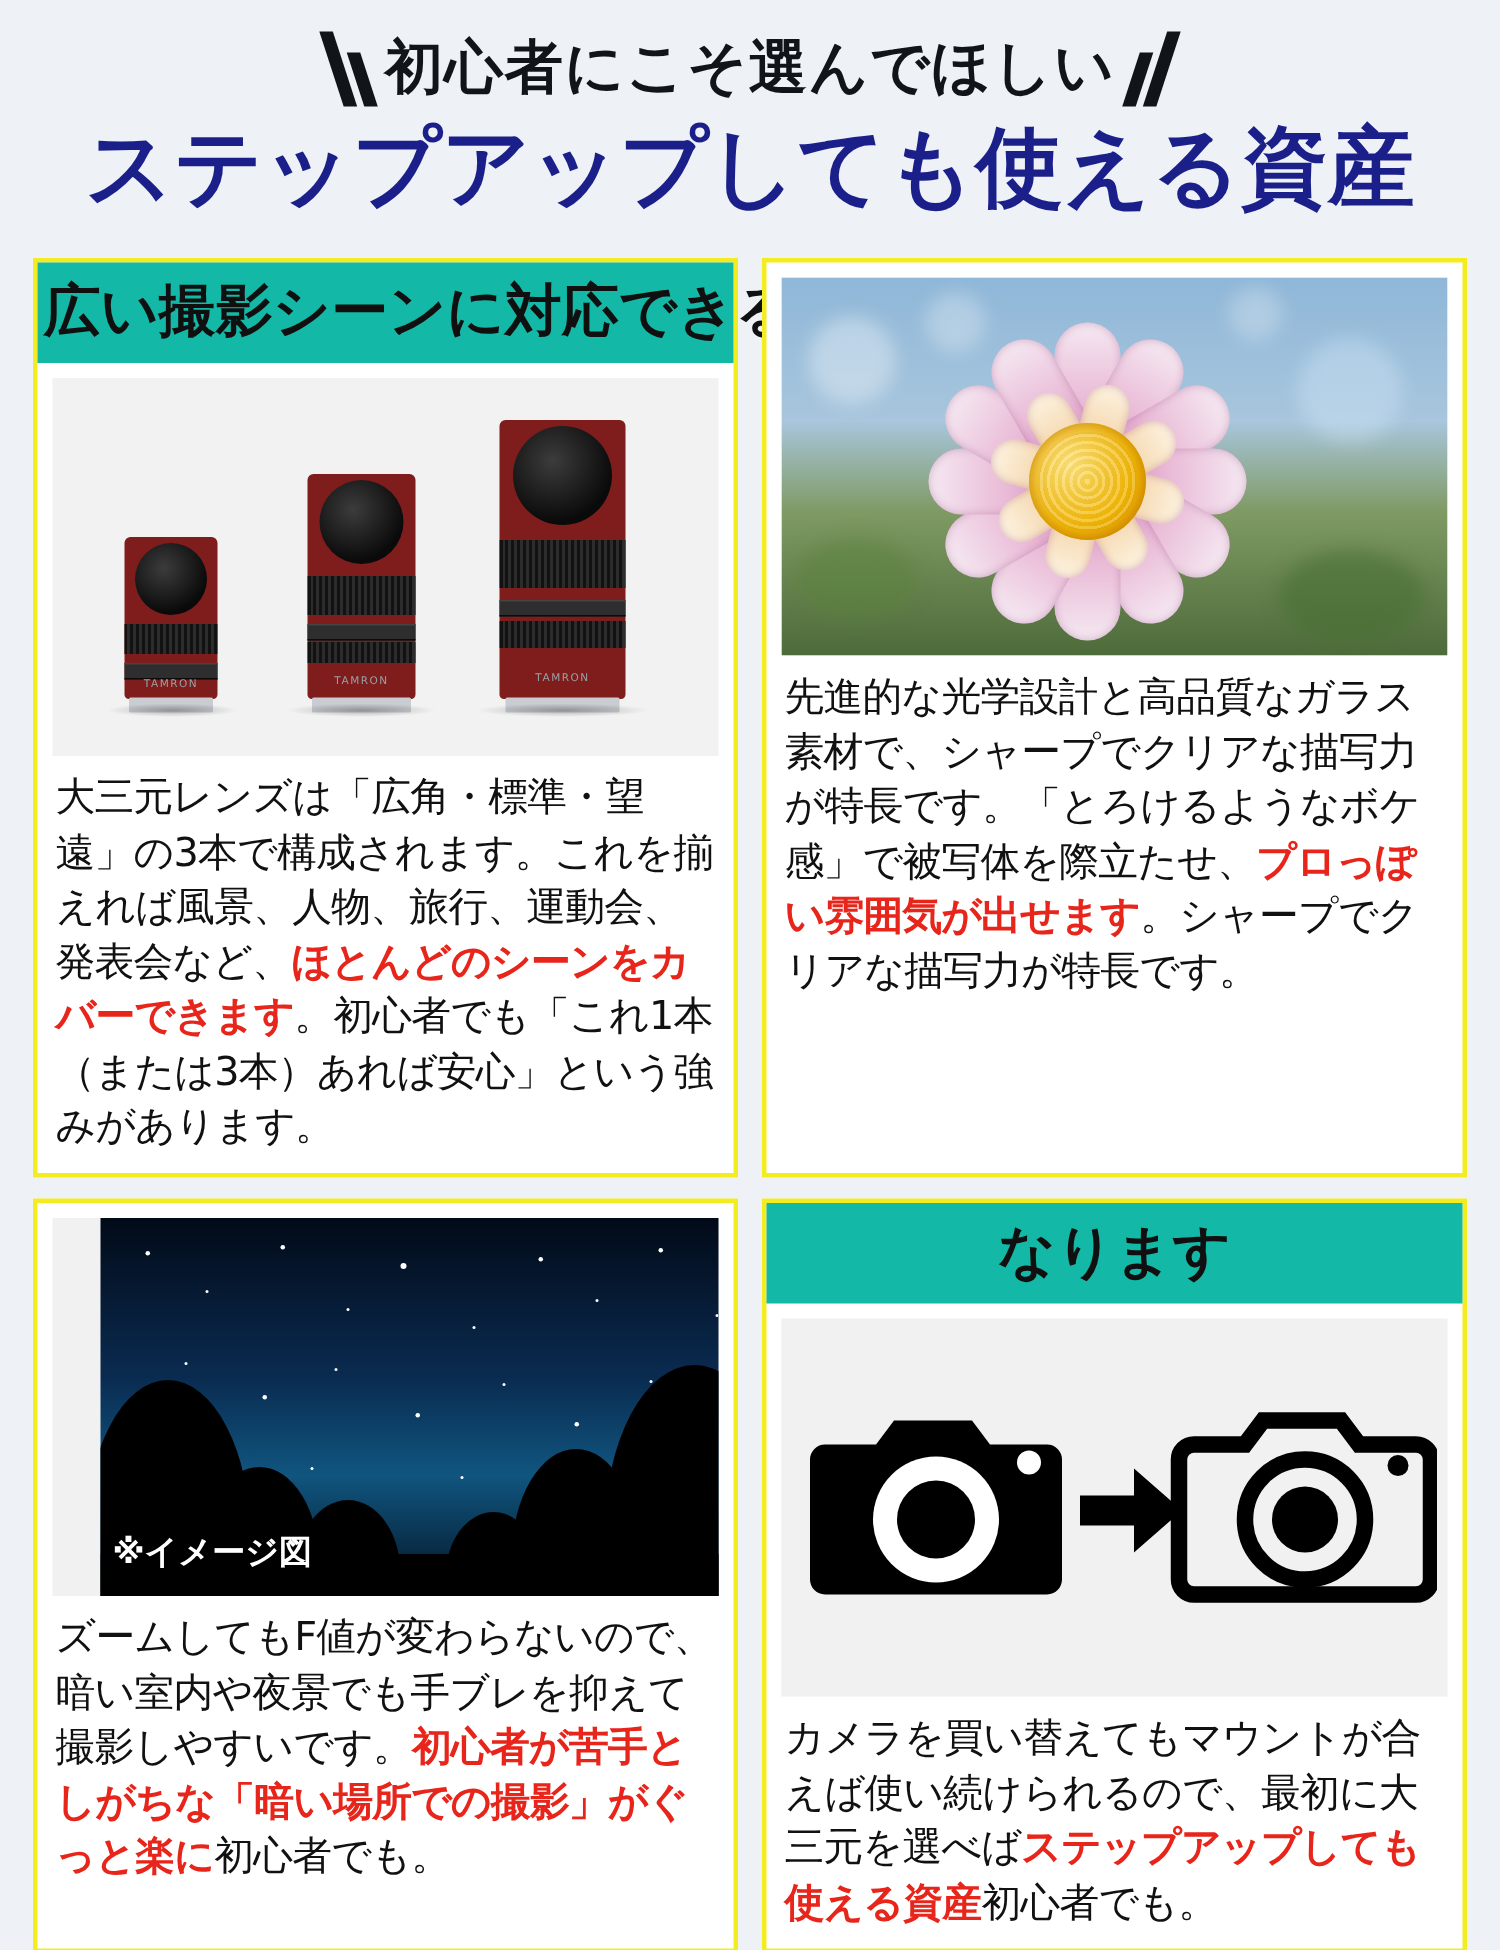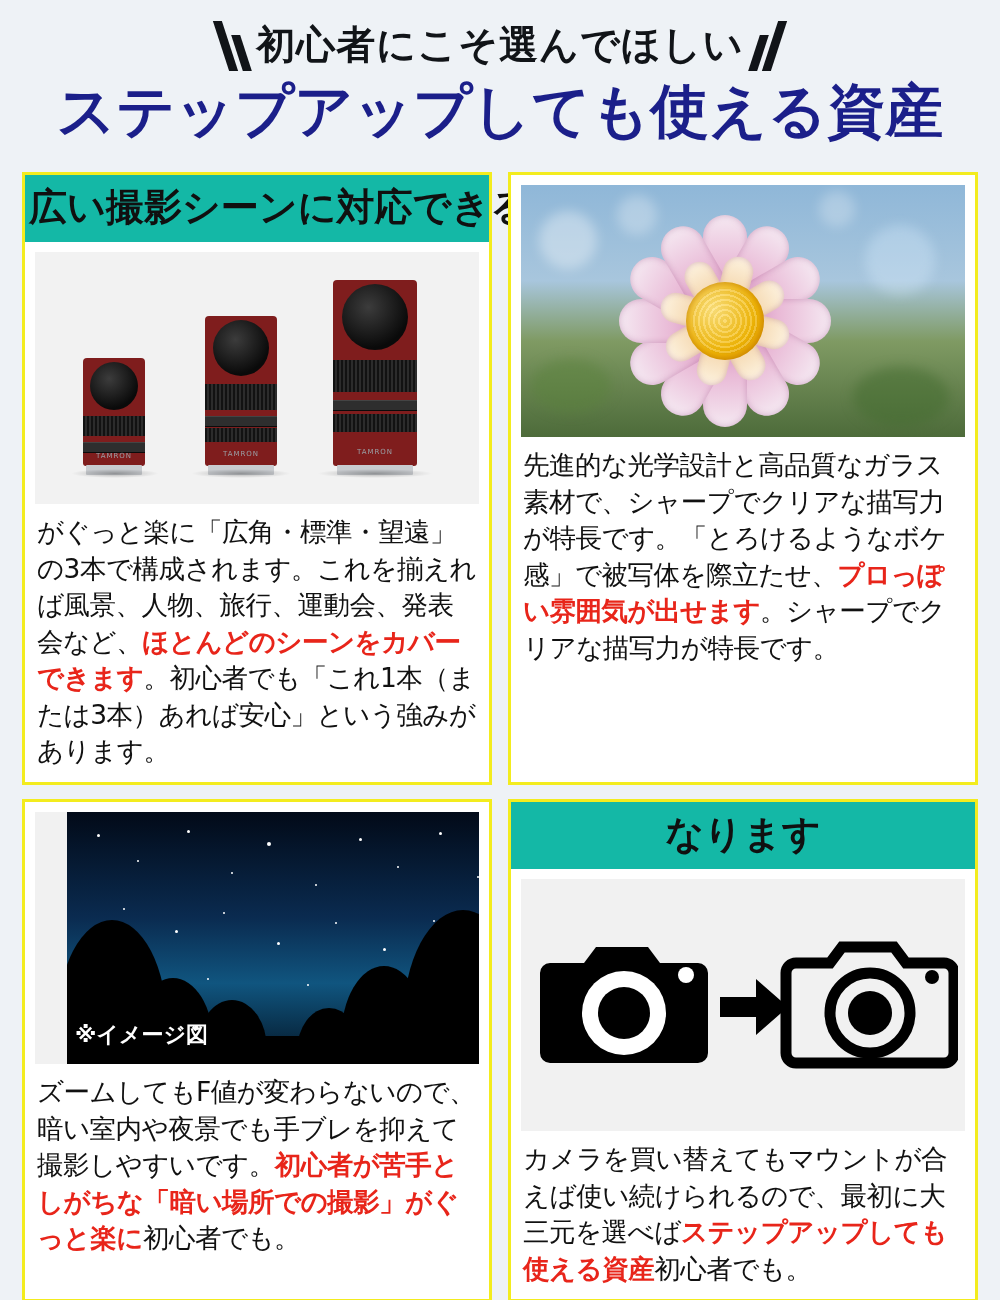--- a/index.html
+++ b/index.html
@@ -337,21 +337,21 @@
             <div class="knurl" style="top:80px; height:32px;"></div>
             <div class="ring" style="top:120px;"></div>
             <div class="knurl" style="top:134px; height:18px;"></div>
             <div class="brand" style="bottom:10px;">TAMRON</div>
             <div class="mount" style="width:76px;"></div>
           </div>
           <div class="lens-shadow" style="left:282px; width:116px;"></div>
         </div>
       </div>
       <div class="card-body">
-        <span>がぐっと楽に「広角・標準・望遠」の3本で構成されます。これを揃えれば風景、人物、旅行、運動会、発表会など、</span><span class="hl">ほとんどのシーンをカバーできます</span><span>。初心者でも「これ1本（または3本）あれば安心」という強みがあります。</span>
+        <span>大三元レンズは「広角・標準・望遠」の3本で構成されます。これを揃えれば風景、人物、旅行、運動会、発表会など、</span><span class="hl">ほとんどのシーンをカバーできます</span><span>。初心者でも「これ1本（または3本）あれば安心」という強みがあります。</span>
       </div>
     </div>
 
     <div class="card">
       <div class="card-media">
         <div class="flower-scene">
           <div class="bokeh" style="left:18px; top:26px; width:58px; height:58px; background:rgba(255,255,255,0.35);"></div>
           <div class="bokeh" style="left:96px; top:10px; width:40px; height:40px; background:rgba(255,255,255,0.28);"></div>
           <div class="bokeh" style="right:30px; top:40px; width:70px; height:70px; background:rgba(220,240,255,0.32);"></div>
           <div class="bokeh" style="right:110px; top:6px; width:36px; height:36px; background:rgba(255,255,255,0.25);"></div>

